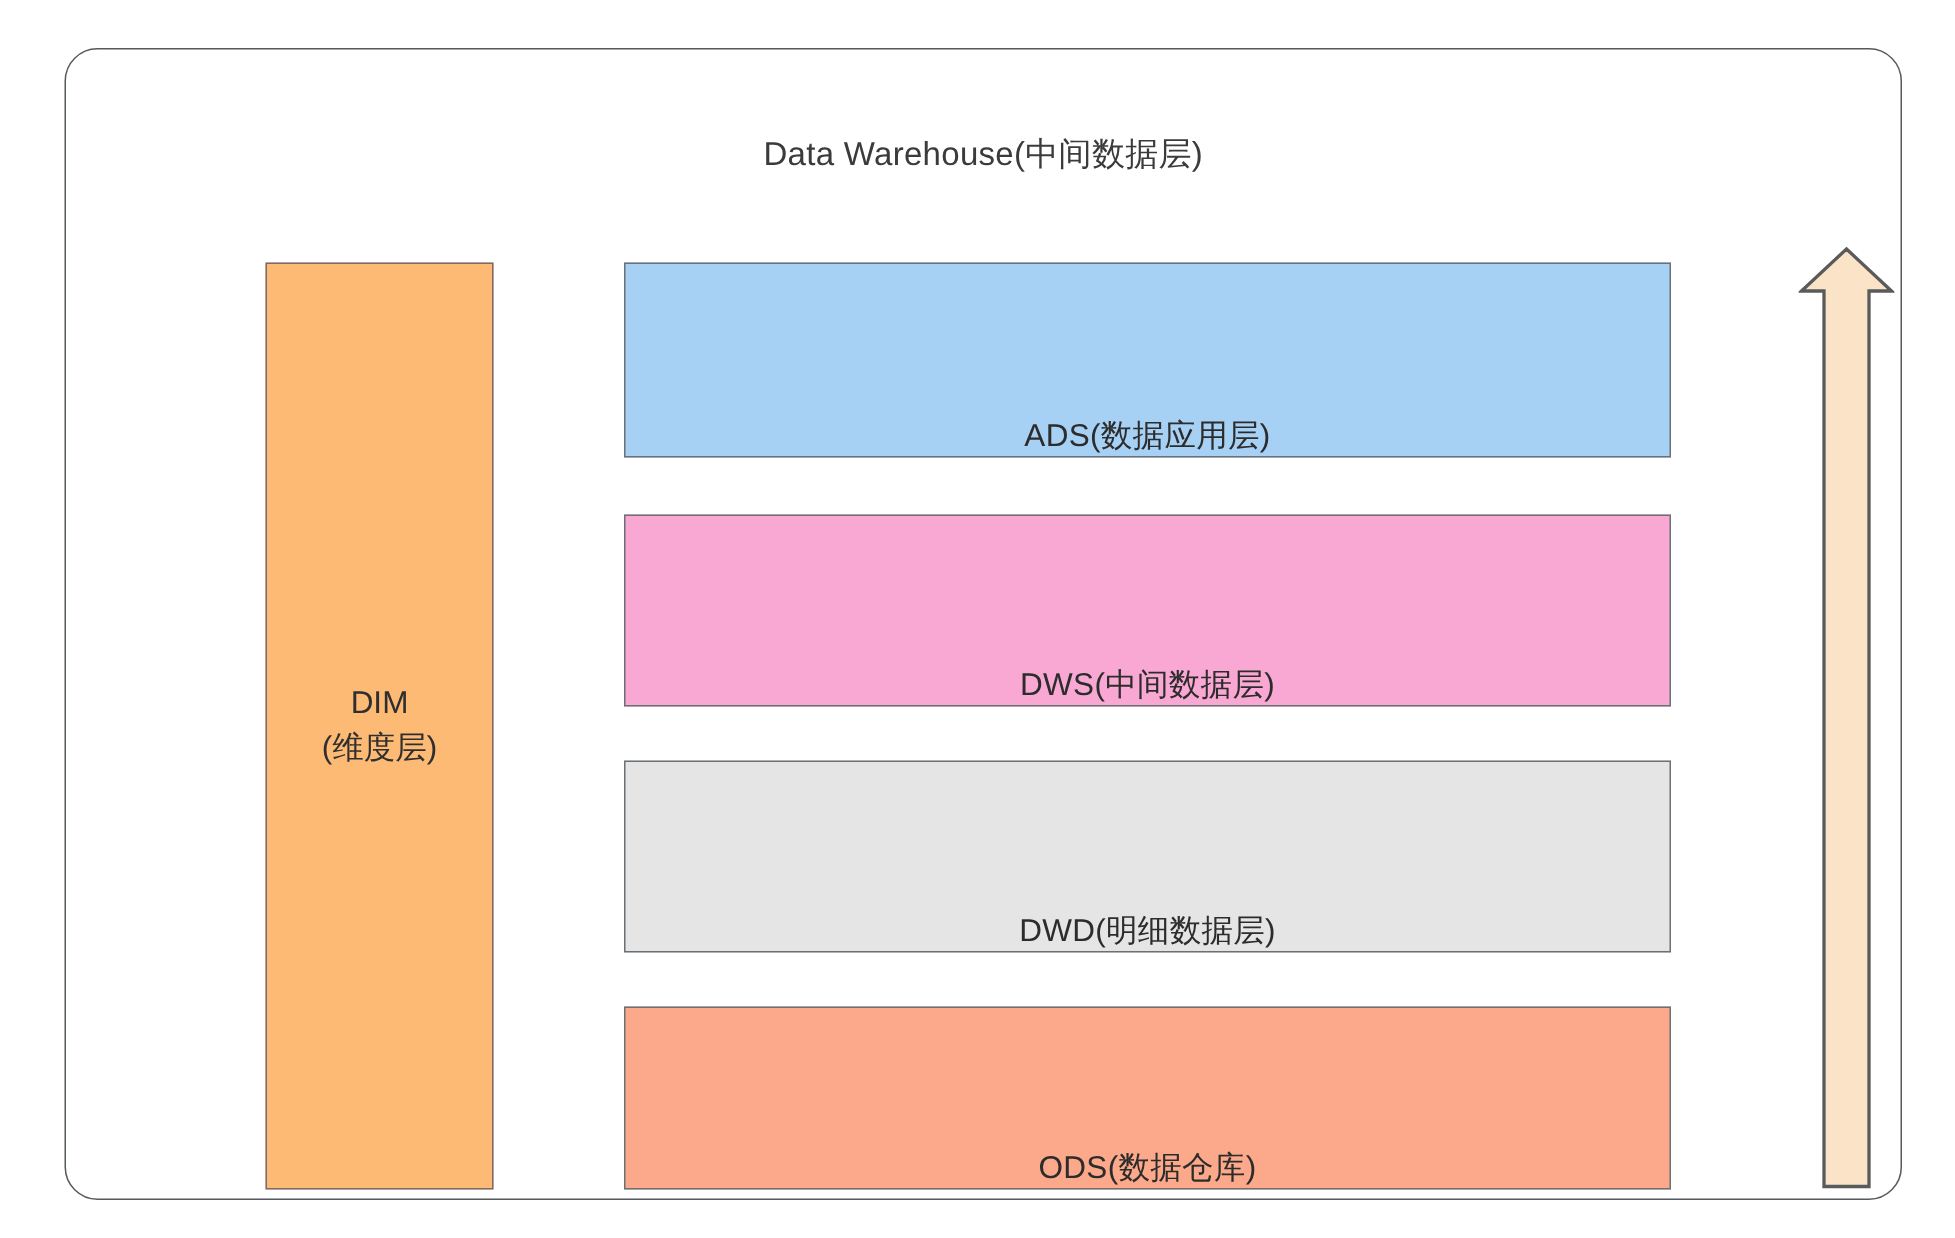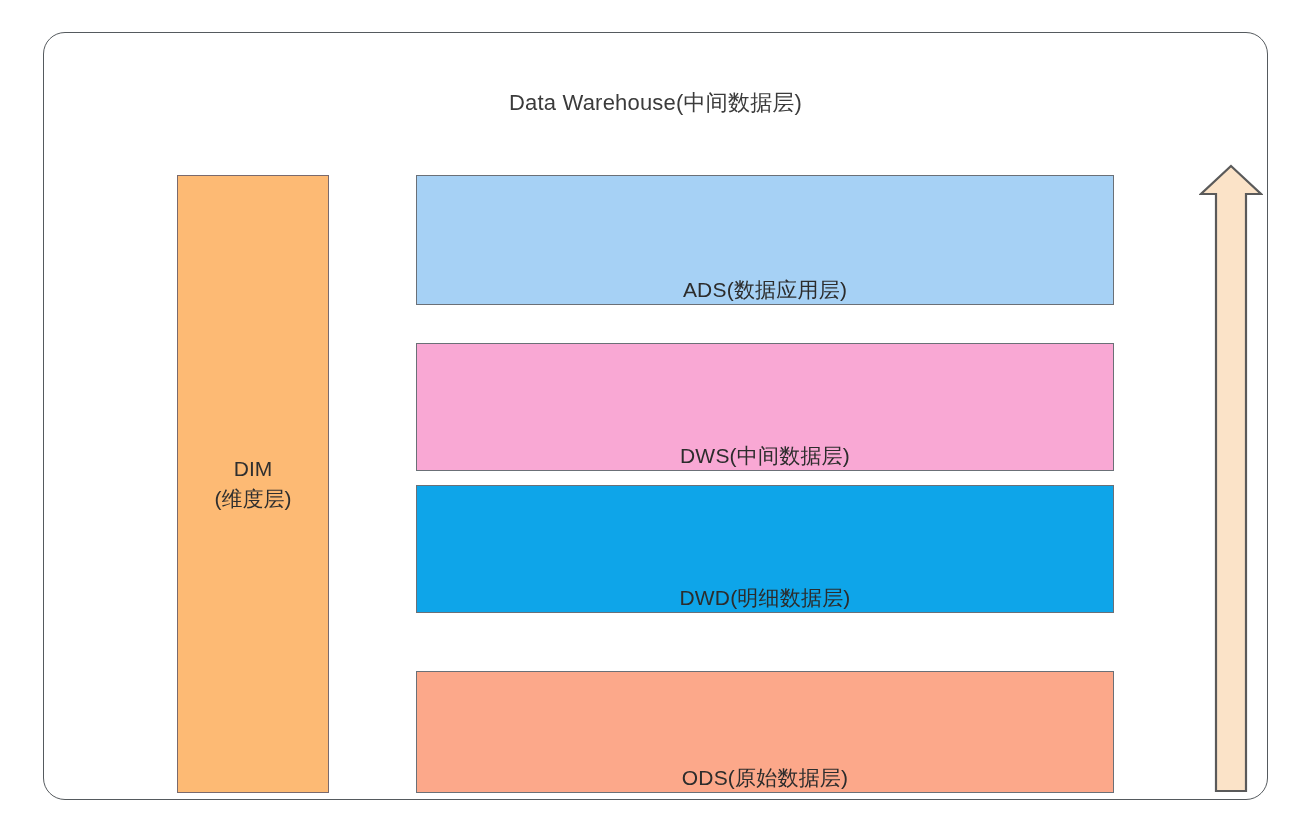--- a/index.html
+++ b/index.html
@@ -76,21 +76,21 @@
   }
   .layer-bar .layer-label {
     font-size: 21px;
     color: #2c2c2c;
     white-space: nowrap;
     letter-spacing: 0.2px;
   }
 
   #layer-ads  { top: 142px; height: 130px; background: #a6d1f5; }
   #layer-dws  { top: 310px; height: 128px; background: #f9a8d4; }
-  #layer-dwd  { top: 452px; height: 128px; background: #0ea5e9; }
+  #layer-dwd  { top: 474px; height: 128px; background: #e5e5e5; }
   #layer-ods  { top: 638px; height: 122px; background: #fca88a; }
 
   
   #flow-arrow {
     position: absolute;
     left: 1155px;
     top: 131px;
     width: 64px;
     height: 629px;
   }
@@ -113,20 +113,20 @@
 
   <div class="layer-bar" id="layer-dws">
     <span class="layer-label">DWS(中间数据层)</span>
   </div>
 
   <div class="layer-bar" id="layer-dwd">
     <span class="layer-label">DWD(明细数据层)</span>
   </div>
 
   <div class="layer-bar" id="layer-ods">
-    <span class="layer-label">ODS(原始数据层)</span>
+    <span class="layer-label">ODS(数据仓库)</span>
   </div>
 
   <svg id="flow-arrow" viewBox="0 0 64 629" preserveAspectRatio="none">
     <polygon points="32,2 62,30 47,30 47,627 17,627 17,30 2,30" fill="#fbe3c8" stroke="#5a5a5a" stroke-width="2.2" stroke-linejoin="miter" vector-effect="non-scaling-stroke"></polygon>
   </svg>
 
 </div>
 
 </body></html>

